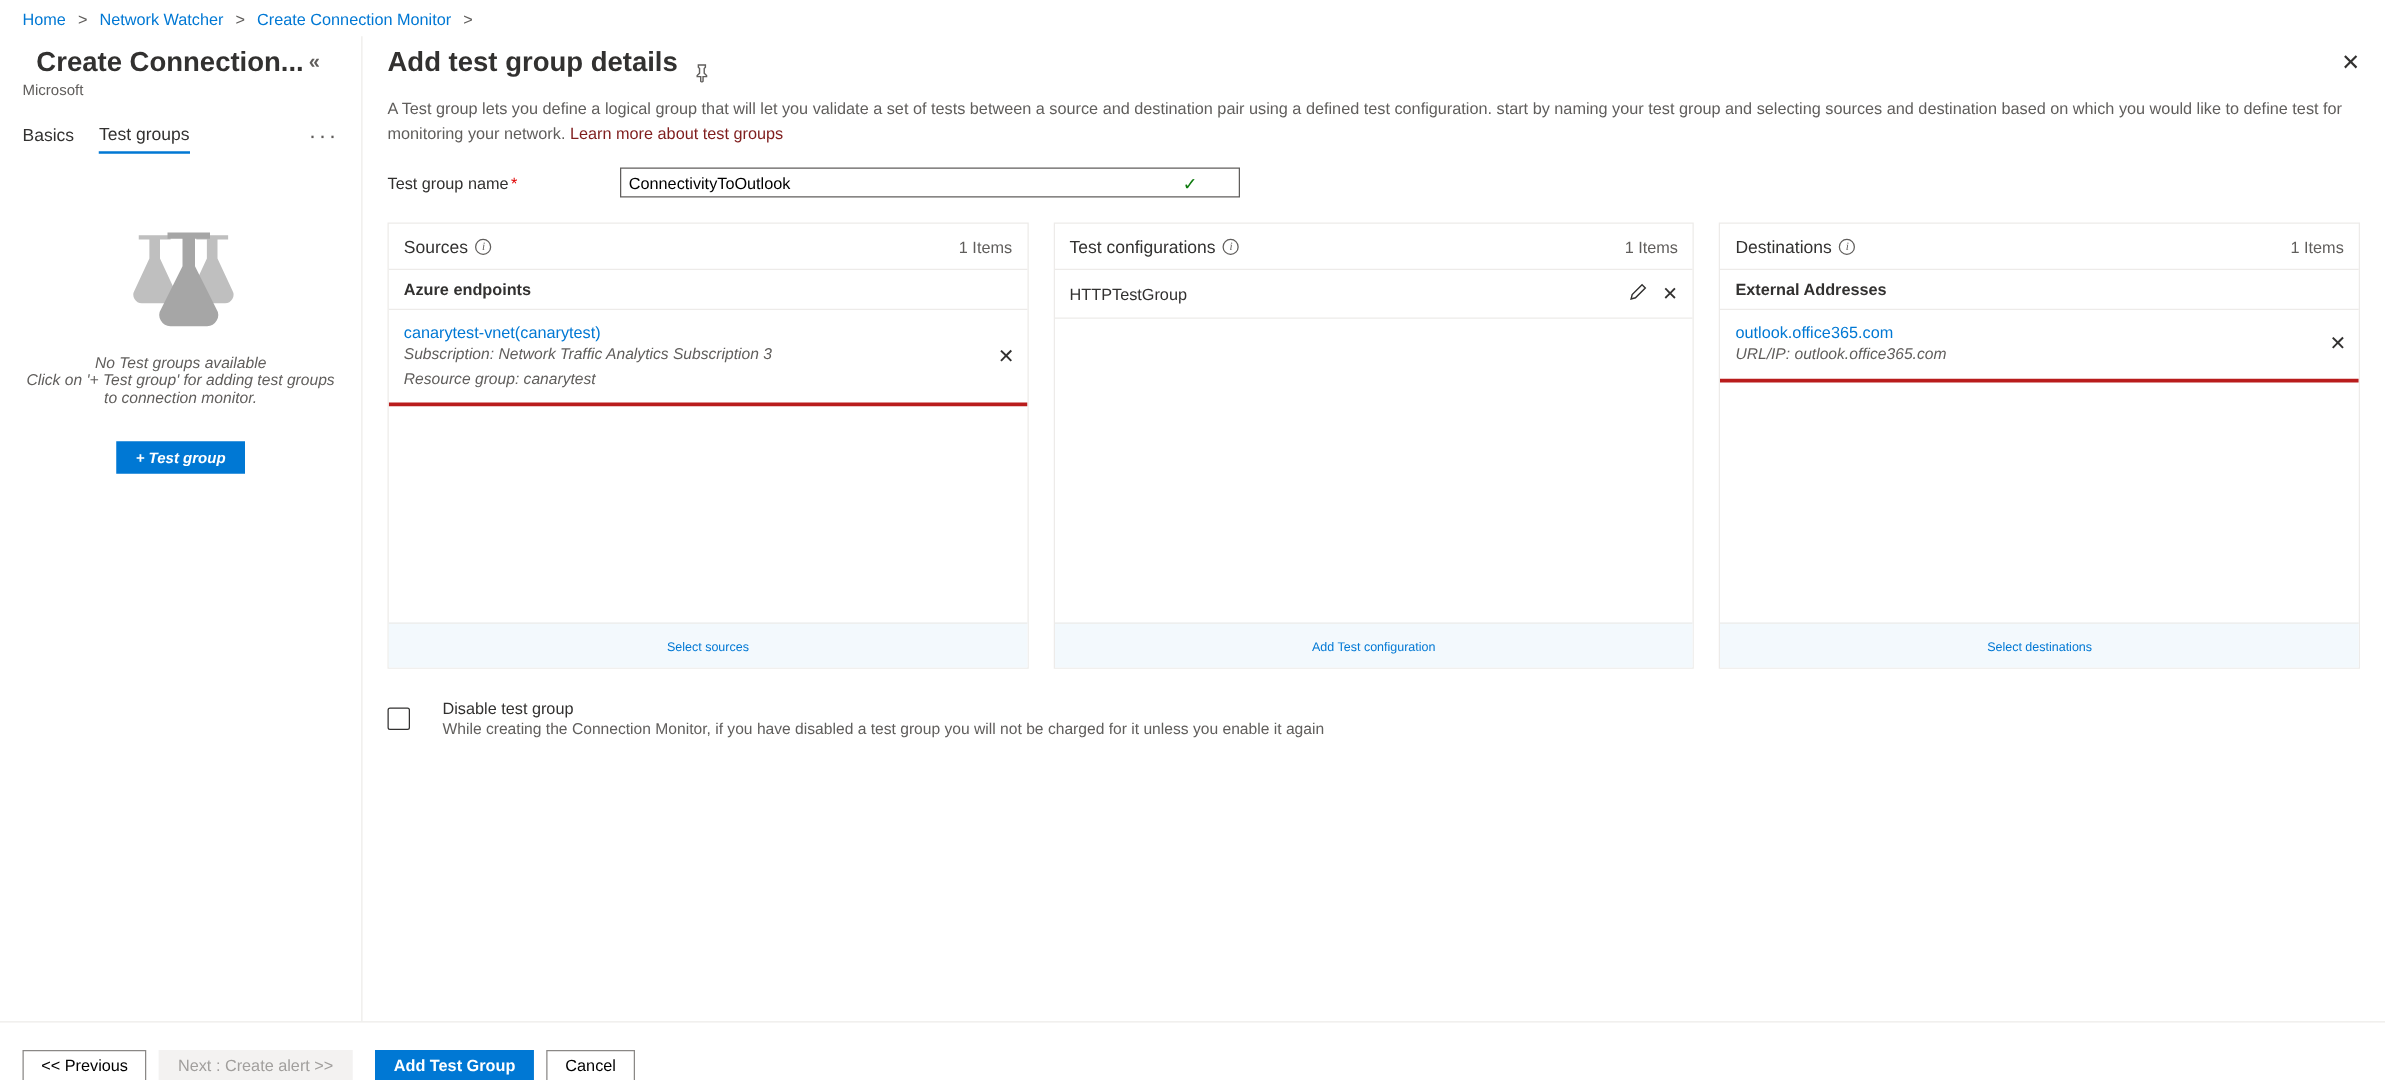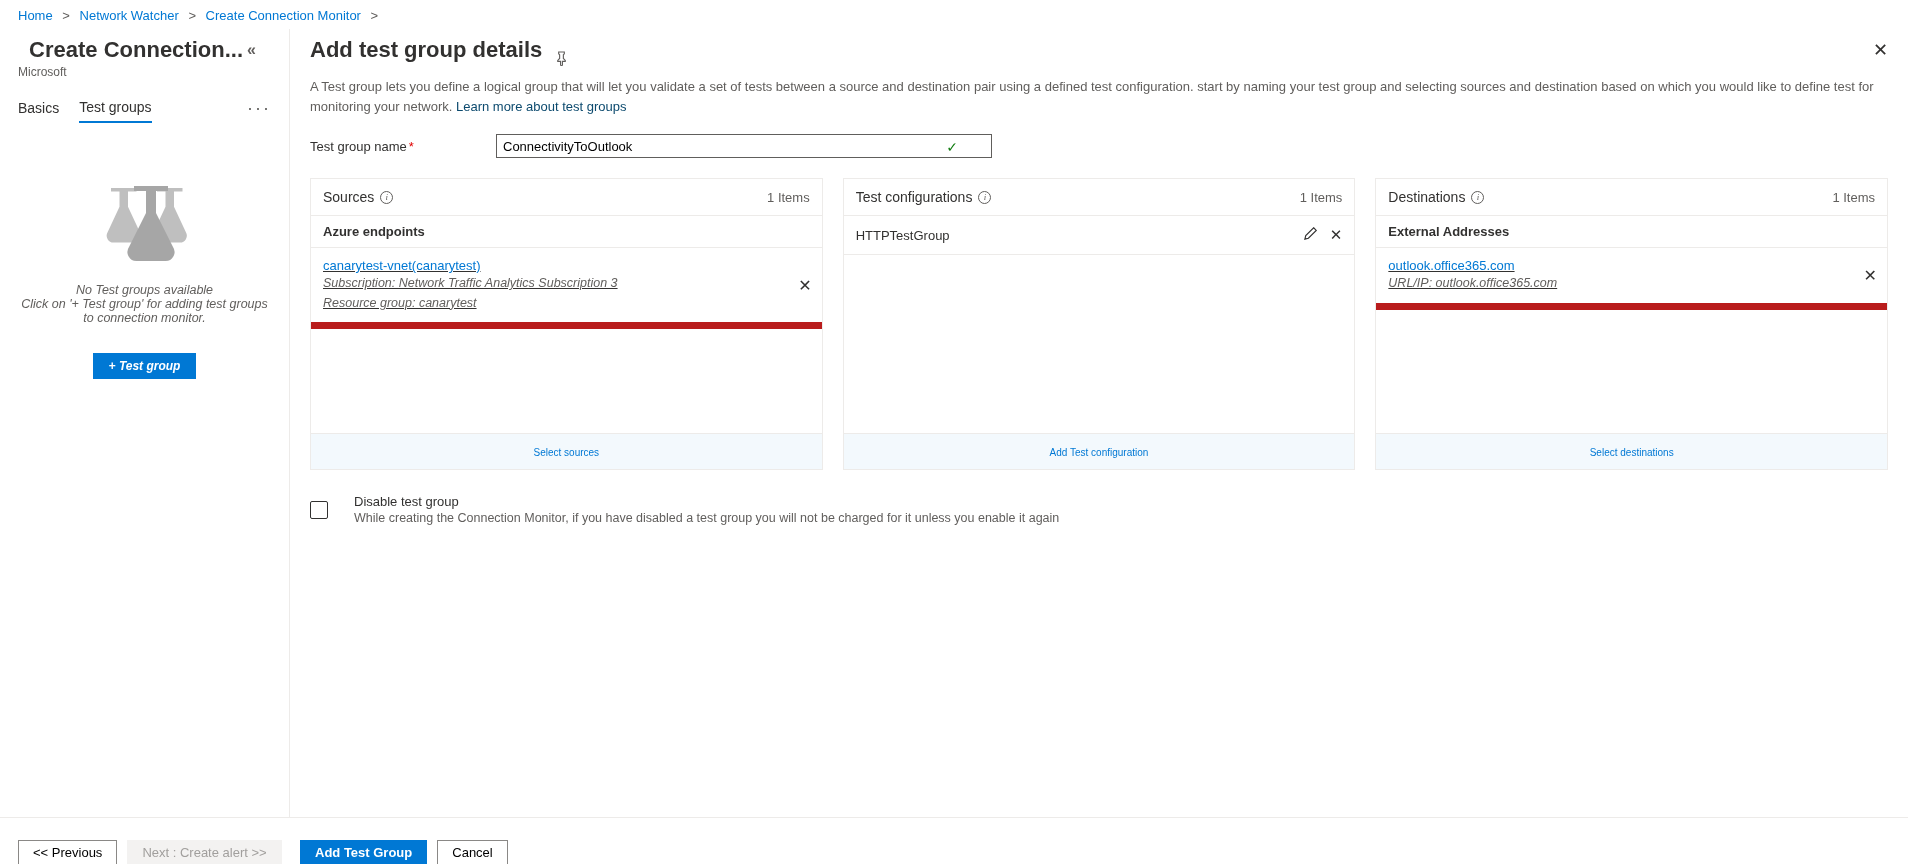--- a/index.html
+++ b/index.html
@@ -4,21 +4,21 @@
 <style>
   * { box-sizing: border-box; }
   html, body {
     margin: 0; padding: 0;
     font-family: "Segoe UI", Arial, sans-serif;
     font-size: 13px;
     color: #323130;
     background: #ffffff;
     height: 100%;
   }
-  a { color: #0c4a6e; text-decoration: none; cursor: pointer; }
+  a { color: #7f1d1d; text-decoration: none; cursor: pointer; }
 
   
   .breadcrumb {
     padding: 8px 18px 6px 18px;
     font-size: 13px;
   }
   .breadcrumb a { color: #0078d4; }
   .breadcrumb .sep { color: #605e5c; margin: 0 6px; }
 
   
@@ -164,21 +164,21 @@
   
   .panels {
     display: flex;
     gap: 20px;
   }
   .panel {
     flex: 1;
     border: 1px solid #edebe9;
     display: flex;
     flex-direction: column;
-    height: 292px;
+    height: 357px;
   }
   .panel-header {
     display: flex;
     justify-content: space-between;
     align-items: center;
     padding: 10px 12px;
   }
   .panel-title { font-size: 14px; color: #323130; display:flex; align-items:center; gap:6px;}
   .panel-count { font-size: 13px; color: #605e5c; }
   .panel-subhead {
@@ -187,23 +187,22 @@
     padding: 8px 12px;
     border-top: 1px solid #edebe9;
     border-bottom: 1px solid #edebe9;
   }
   .panel-body {
     flex: 1;
     overflow: auto;
   }
   .entry {
     padding: 10px 12px;
-    border-bottom: 7px solid #b91c1c;
+    border-bottom: 3px solid #b91c1c;
     position: relative;
-    text-decoration: underline;
   }
   .entry .link { color: #0078d4; font-size: 13px; }
   .entry .meta { color: #605e5c; font-size: 12.5px; font-style: italic; margin-top: 2px; line-height:1.4;}
   .entry .remove {
     position: absolute;
     right: 10px;
     top: 50%;
     transform: translateY(-50%);
     font-size: 16px;
     cursor: pointer;

